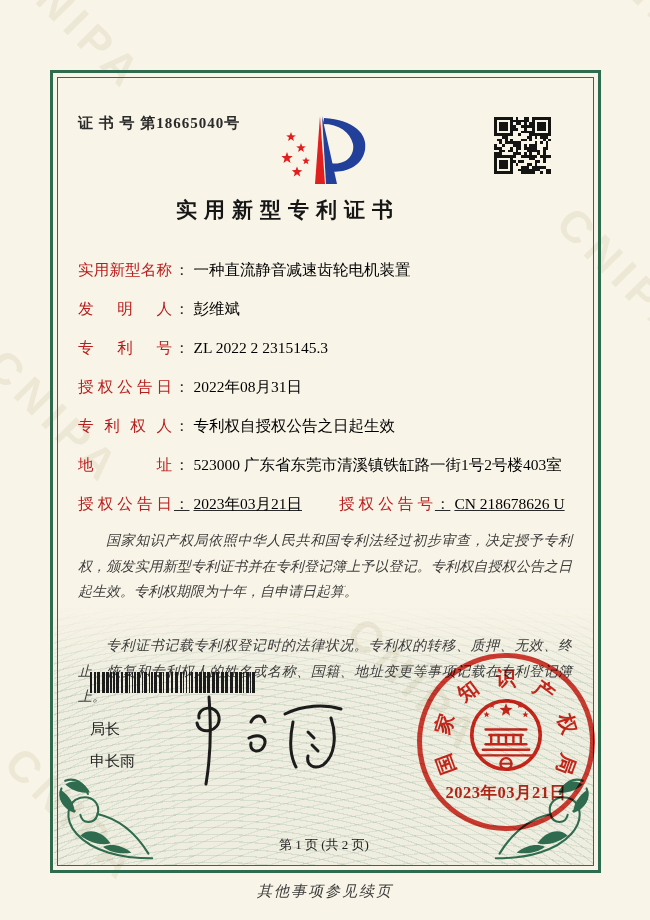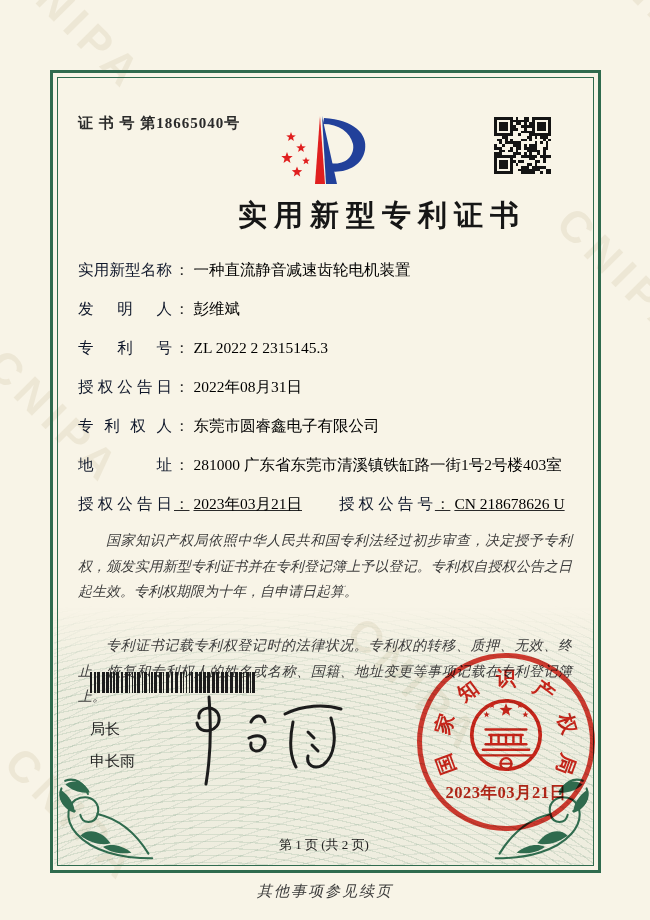--- a/index.html
+++ b/index.html
@@ -22,28 +22,28 @@
          -webkit-mask-image:linear-gradient(to top,#000 70%,transparent);
          mask-image:linear-gradient(to top,#000 70%,transparent);}
   
   .flourish{position:absolute;width:104px;height:104px;z-index:2;}
   .flourish.bl{left:52px;top:760px;}
   .flourish.br{left:492px;top:760px;transform:scaleX(-1);}
   
   .cert-no{position:absolute;left:78px;top:114px;font-size:15px;letter-spacing:1px;z-index:3;font-weight:bold;}
   .logo{position:absolute;left:278px;top:110px;width:100px;height:78px;z-index:3;}
   .qr{position:absolute;left:494px;top:117px;width:57px;height:57px;z-index:3;}
-  .title{position:absolute;left:50px;top:196px;width:476px;text-align:right;
-         font-size:29px;font-weight:bold;letter-spacing:7px;color:#161616;z-index:3;}
+  .title{position:absolute;left:50px;top:196px;width:476px;text-align:center;
+         font-size:21px;font-weight:bold;letter-spacing:7px;color:#161616;z-index:3;}
   
   .field-row{position:absolute;left:78px;width:500px;font-size:15.5px;z-index:3;white-space:nowrap;}
   .fgroup{display:inline-block;text-decoration:underline;}
   .fgroup.first{width:257px;}
   .flabel{display:inline-block;width:94px;text-align:justify;text-align-last:justify;
-          -moz-text-align-last:justify;color:#0f172a;}
+          -moz-text-align-last:justify;color:#b91c1c;}
   .fcolon{margin:0 4px 0 2px;}
   .fvalue{color:#000000;}
   
   .para{position:absolute;left:78px;width:494px;font-size:14px;line-height:25.5px;
         text-indent:2em;text-align:justify;font-style:italic;color:#3c3c3c;z-index:3;}
   
   .barcode{position:absolute;left:90px;top:672px;width:170px;height:21px;z-index:3;}
   .barcode i{position:absolute;top:0;bottom:0;background:#1c1c1c;}
   
   .sig-title{position:absolute;left:90px;top:720px;font-size:15px;
@@ -297,24 +297,24 @@
   <div class="field-row" style="top:299px">
     <span class="flabel">发明人</span><span class="fcolon">：</span><span class="fvalue">彭维斌</span>
   </div>
   <div class="field-row" style="top:338px">
     <span class="flabel">专利号</span><span class="fcolon">：</span><span class="fvalue">ZL 2022 2 2315145.3</span>
   </div>
   <div class="field-row" style="top:377px">
     <span class="flabel">授权公告日</span><span class="fcolon">：</span><span class="fvalue">2022年08月31日</span>
   </div>
   <div class="field-row" style="top:416px">
-    <span class="flabel">专利权人</span><span class="fcolon">：</span><span class="fvalue">东莞市圆睿鑫电子有限公司</span>
+    <span class="flabel">专利权人</span><span class="fcolon">：</span><span class="fvalue">专利权自授权公告之日起生效</span>
   </div>
   <div class="field-row" style="top:455px">
-    <span class="flabel">地址</span><span class="fcolon">：</span><span class="fvalue">281000 广东省东莞市清溪镇铁缸路一街1号2号楼403室</span>
+    <span class="flabel">地址</span><span class="fcolon">：</span><span class="fvalue">523000 广东省东莞市清溪镇铁缸路一街1号2号楼403室</span>
   </div>
   <div class="field-row" style="top:494px">
     <span class="fgroup first">
       <span class="flabel">授权公告日</span><span class="fcolon">：</span><span class="fvalue">2023年03月21日</span>
     </span>
     <span class="fgroup">
       <span class="flabel">授权公告号</span><span class="fcolon">：</span><span class="fvalue">CN 218678626 U</span>
     </span>
   </div>
 

